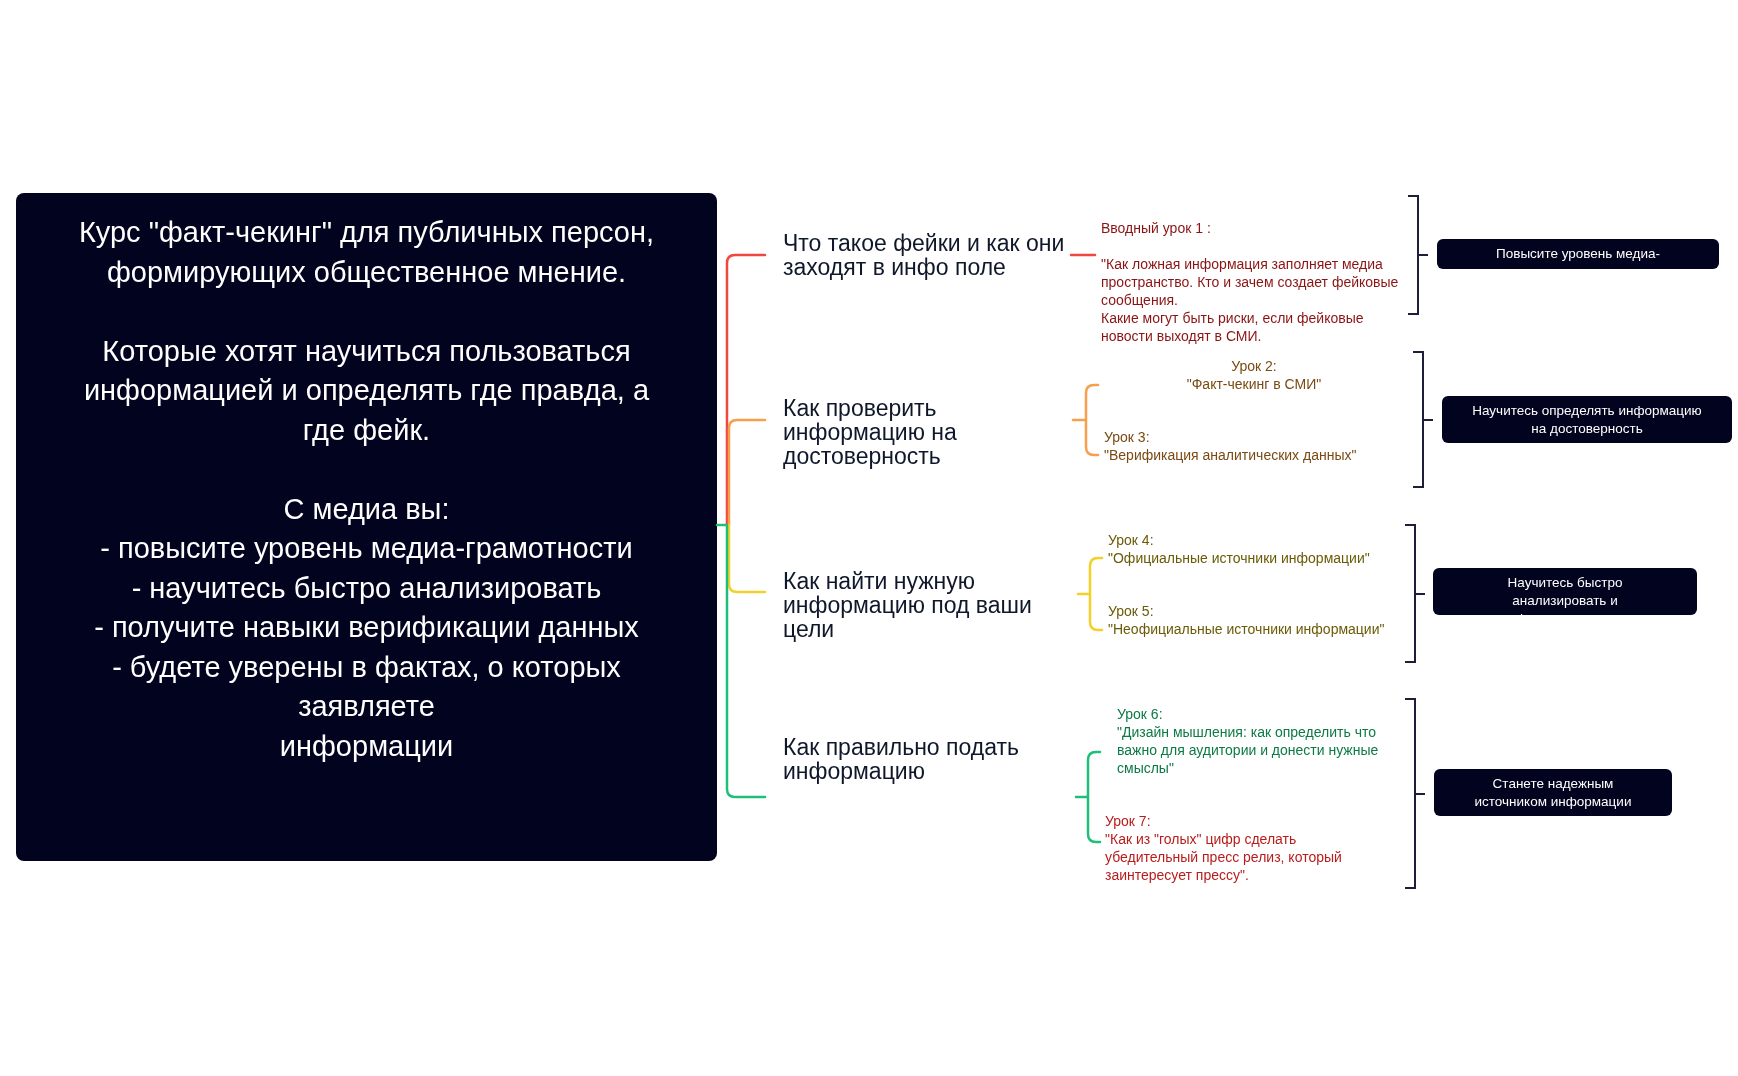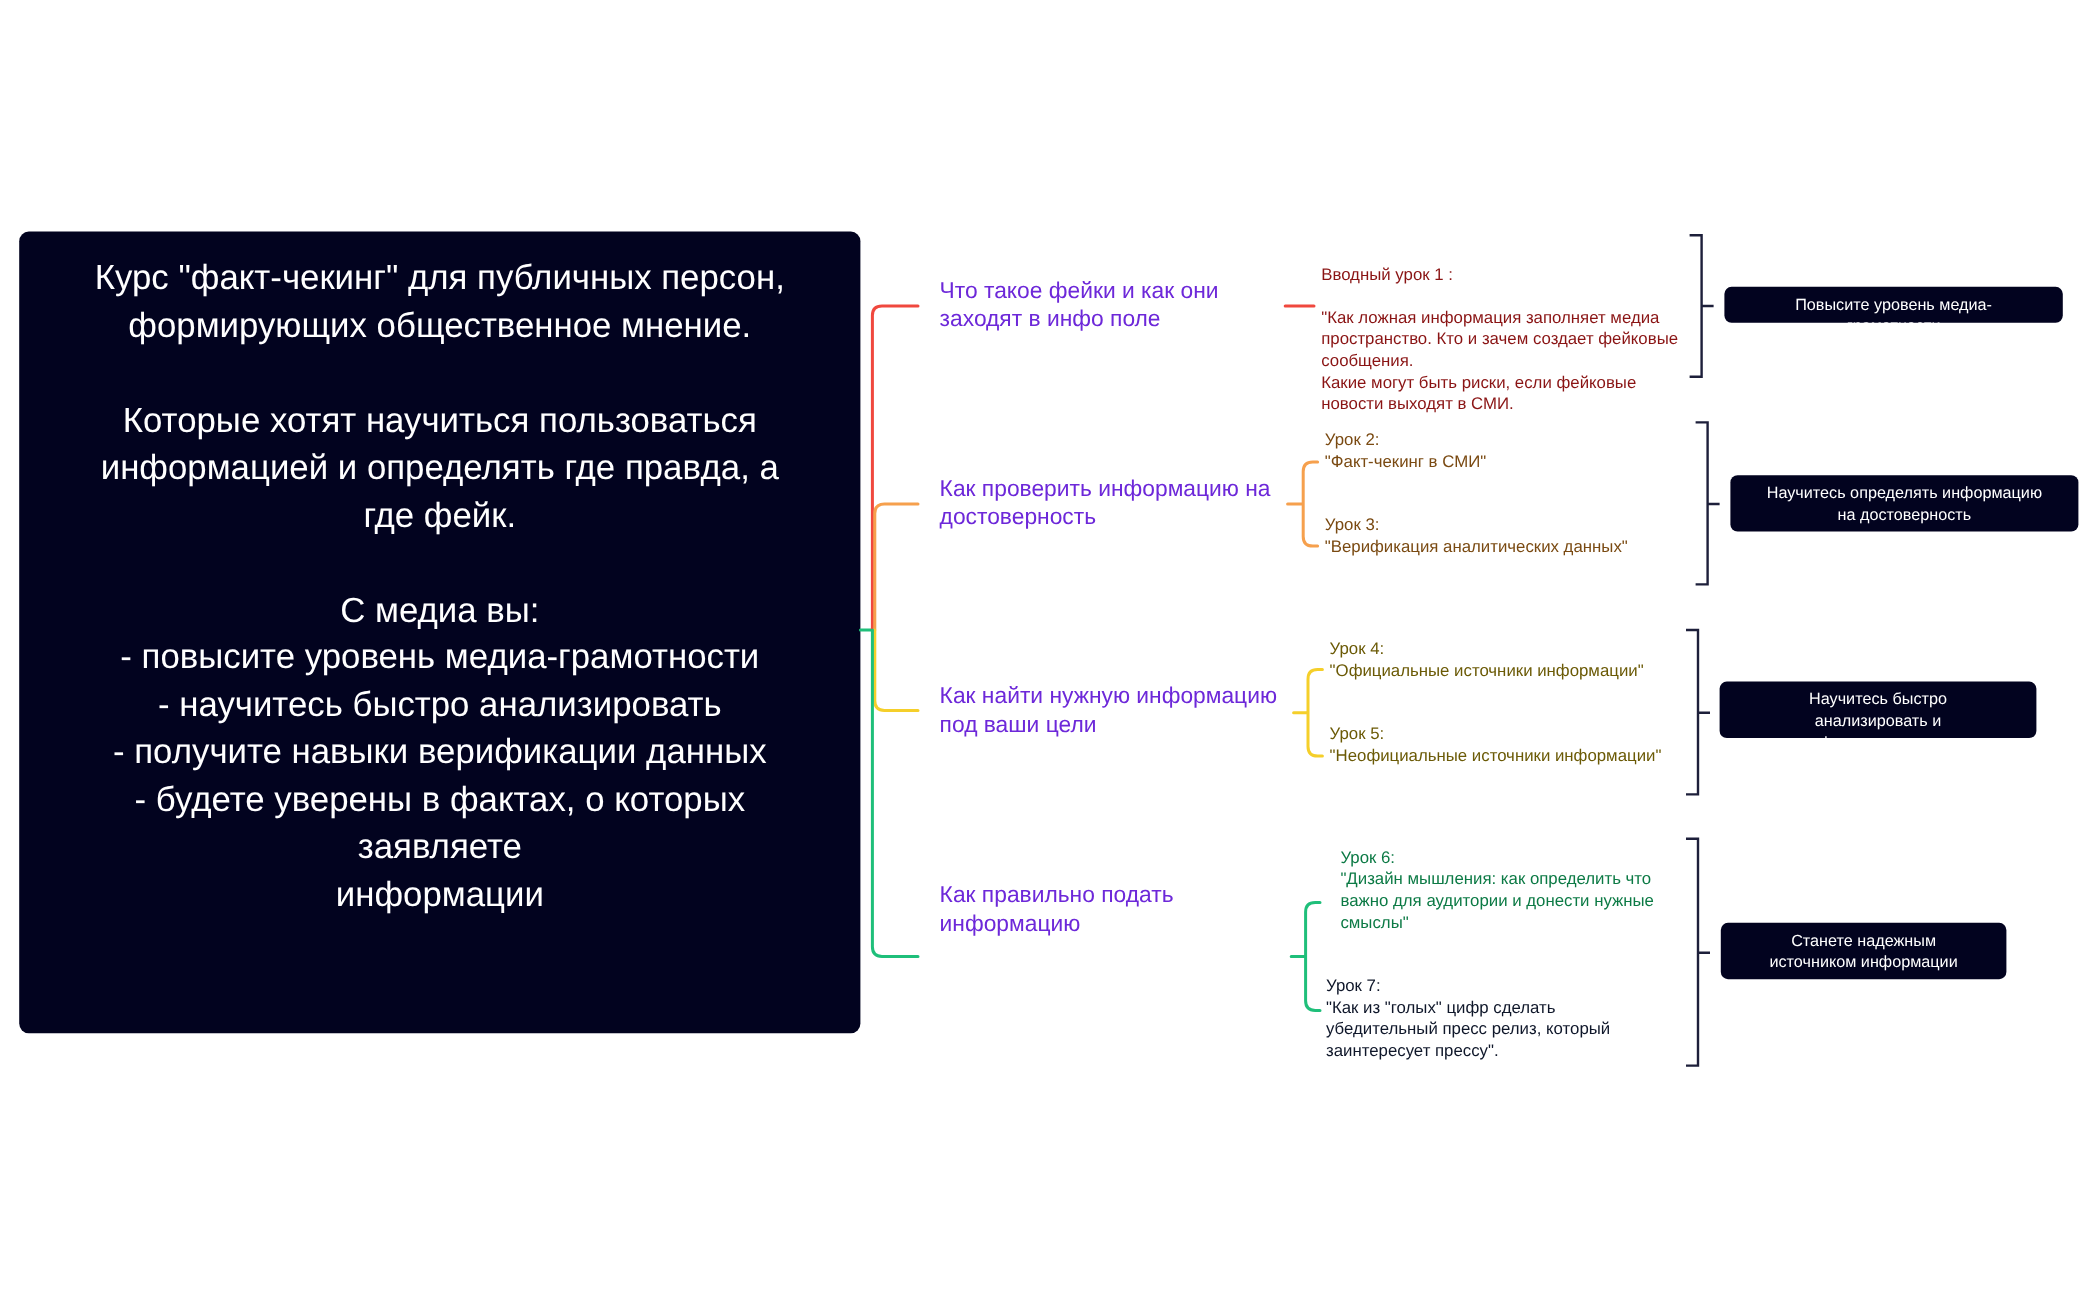--- a/index.html
+++ b/index.html
@@ -1,21 +1,21 @@
 <!DOCTYPE html>
 <html><head>
 <meta charset="utf-8">
 <style>
   html, body { margin:0; padding:0; background:#ffffff; }
   body { width:1738px; height:1076px; position:relative; overflow:hidden; font-family:"Liberation Sans", sans-serif; }
   .panel { position:absolute; left:16px; top:193px; width:701px; height:668px; background:#02031f; border-radius:8px; color:#fff; text-align:center; box-sizing:border-box; padding:20px 30px; font-size:29px; line-height:39.5px; }
   .panel p { margin:0; }
   .panel .gap { height:39.5px; }
   svg.lines { position:absolute; left:0; top:0; }
-  .topic { position:absolute; left:783px; font-size:19px; line-height:24px; color:#6d28d9; width:290px; }
+  .topic { position:absolute; left:783px; font-size:23px; line-height:24px; color:#0f172a; width:290px; }
   .lesson { position:absolute; left:1102px; font-size:14px; line-height:18px; width:300px; }
   .goal { position:absolute; background:#02031f; color:#fff; font-size:13.5px; line-height:18px; border-radius:6px; text-align:center; box-sizing:border-box; padding:6px 28px; }
 </style>
 </head>
 <body>
 
 <div class="panel">
   <p>Курс "факт-чекинг" для публичных персон,</p>
   <p>формирующих общественное мнение.</p>
   <div class="gap"></div>
@@ -63,21 +63,21 @@
 <div class="topic" style="top:396px;">Как проверить информацию на достоверность</div>
 <div class="topic" style="top:569px;">Как найти нужную информацию под ваши цели</div>
 <div class="topic" style="top:735px;">Как правильно подать информацию</div>
 
 <div class="lesson" style="left:1101px; top:201px; color:#8a1414; white-space:pre-line; width:300px;">
   <div>Вводный урок 1 :</div>
   <div>"Как ложная информация заполняет медиа пространство. Кто и зачем создает фейковые сообщения.
 Какие могут быть риски, если фейковые новости выходят в СМИ.</div>
 </div>
 
-<div class="lesson" style="left:1104px; top:357px; color:#7a4a12;">
+<div class="lesson" style="left:1104px; top:357px; color:#7a4a12;text-align:center;">
   <div>Урок 2:</div>
   <div>"Факт-чекинг в СМИ"</div>
 </div>
 <div class="lesson" style="left:1104px; top:428px; color:#7a4a12;">
   <div>Урок 3:</div>
   <div>"Верификация аналитических данных"</div>
 </div>
 
 <div class="lesson" style="left:1108px; top:531px; color:#6b5a06;">
   <div>Урок 4:</div>
@@ -85,21 +85,21 @@
 </div>
 <div class="lesson" style="left:1108px; top:602px; color:#6b5a06;">
   <div>Урок 5:</div>
   <div>"Неофициальные источники информации"</div>
 </div>
 
 <div class="lesson" style="left:1105px; top:705px; color:#0c7a45; width:270px;margin-left:12px;">
   <div>Урок 6:</div>
   <div>"Дизайн мышления: как определить что важно для аудитории и донести нужные смыслы"</div>
 </div>
-<div class="lesson" style="left:1105px; top:812px; color:#0f172a; width:260px;">
+<div class="lesson" style="left:1105px; top:812px; color:#b91c1c; width:260px;">
   <div>Урок 7:</div>
   <div>"Как из "голых" цифр сделать убедительный пресс релиз, который заинтересует прессу".</div>
 </div>
 
 <div class="goal" style="left:1437px; top:239px; width:282px; height:30px;">Повысите уровень медиа-грамотности</div>
 <div class="goal" style="left:1442px; top:396px; width:290px; height:47px;">Научитесь определять информацию на достоверность</div>
 <div class="goal" style="left:1433px; top:568px; width:264px; height:47px;">Научитесь быстро анализировать и верифицировать данные</div>
 <div class="goal" style="left:1434px; top:769px; width:238px; height:47px;">Станете надежным источником информации</div>
 
 </body></html>

